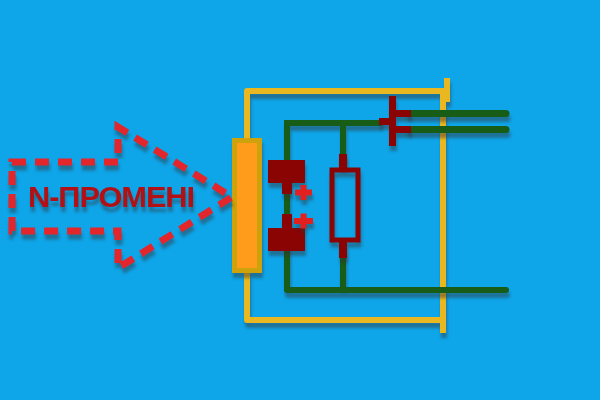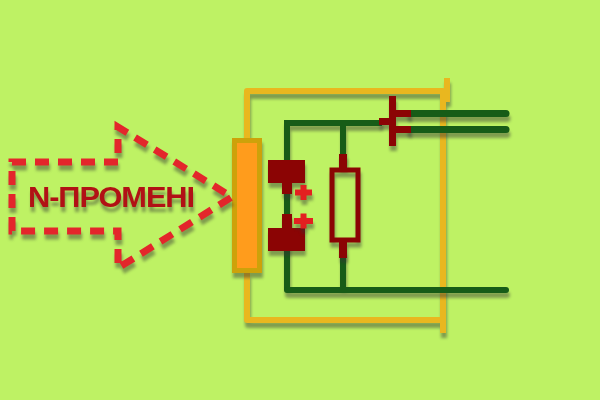--- a/index.html
+++ b/index.html
@@ -1,16 +1,16 @@
 <!DOCTYPE html>
 <html><head>
 <meta charset="utf-8">
 <style>
   html,body{margin:0;padding:0;background:#ffffff;}
-  #stage{position:relative;width:600px;height:400px;background:#bef264;overflow:hidden;
+  #stage{position:relative;width:600px;height:400px;background:#0ea5e9;overflow:hidden;
          font-family:"Liberation Sans",sans-serif;}
   svg{position:absolute;left:0;top:0;}
   .sh{filter:drop-shadow(1px 5px 1.5px rgba(50,50,50,0.45));}
   .ray-label{font-family:"Liberation Sans",sans-serif;font-weight:bold;font-size:29px;
              letter-spacing:-1px;}
 </style>
 </head>
 <body>
 
 <div id="stage">

